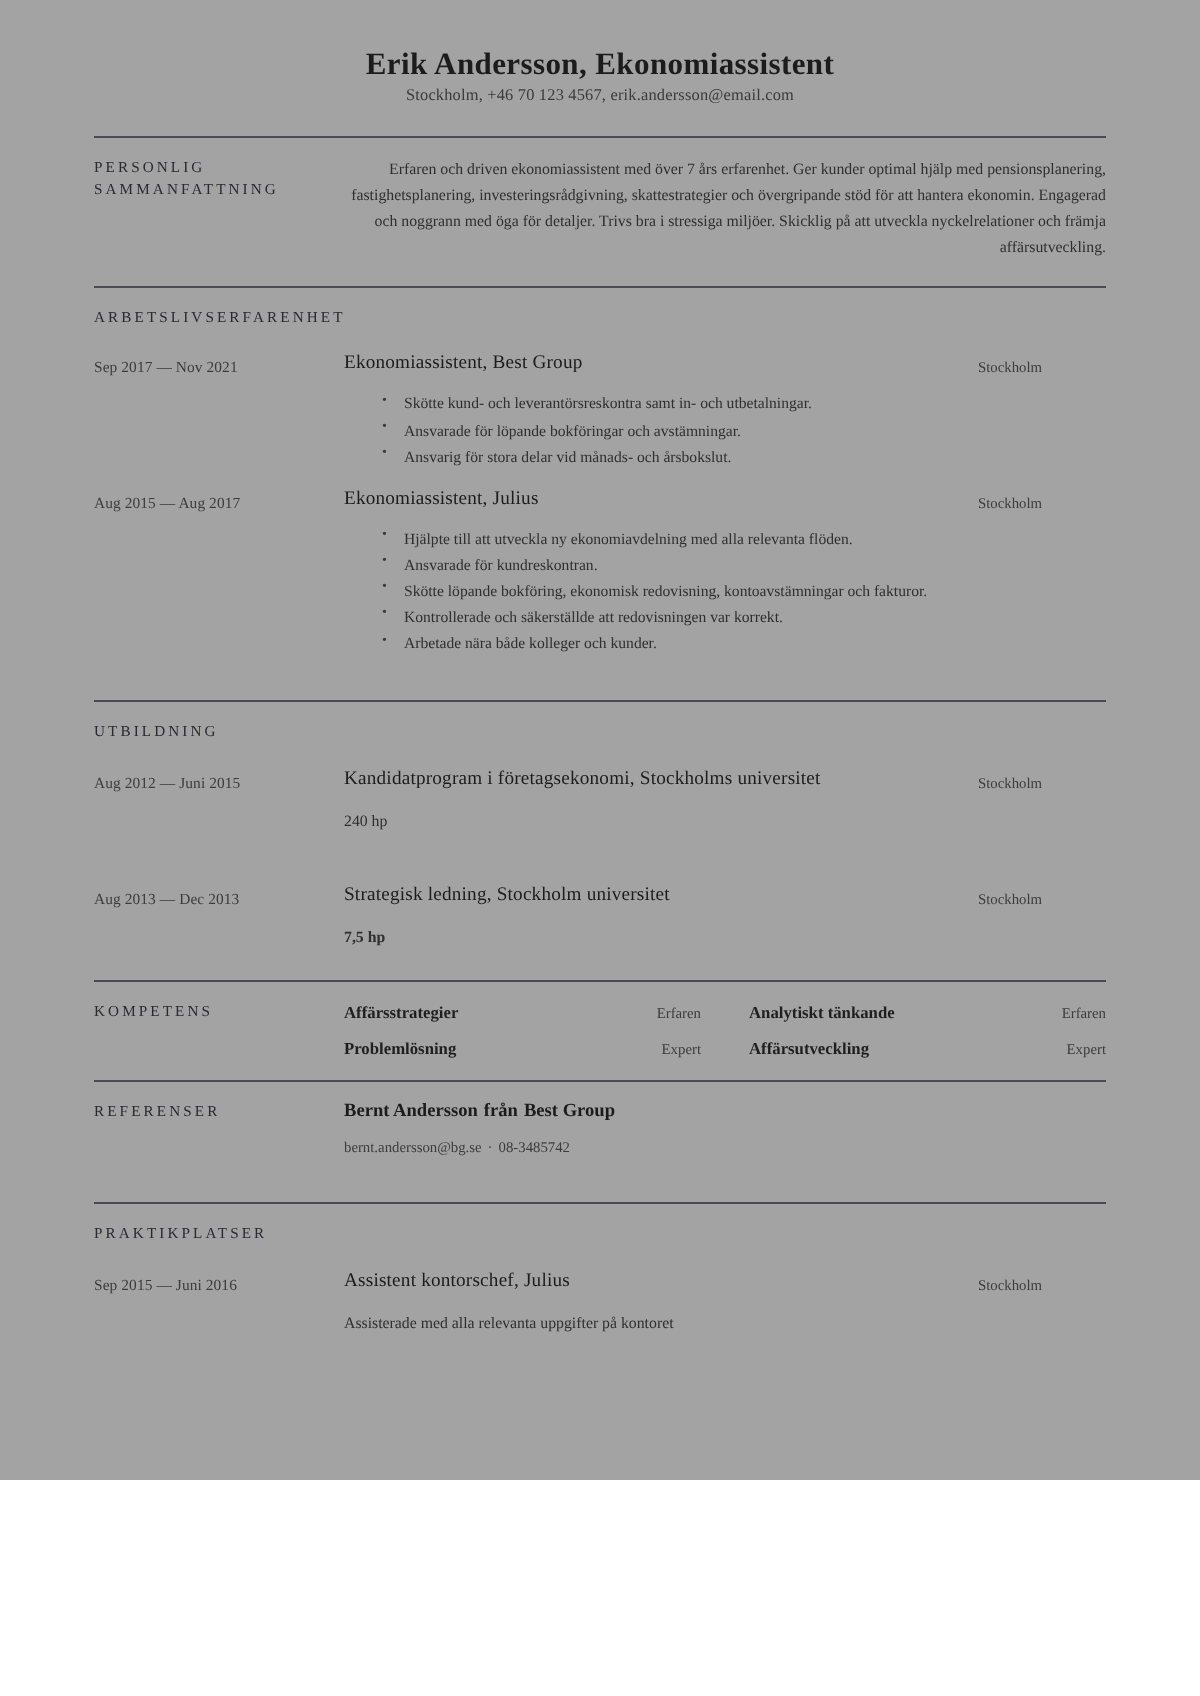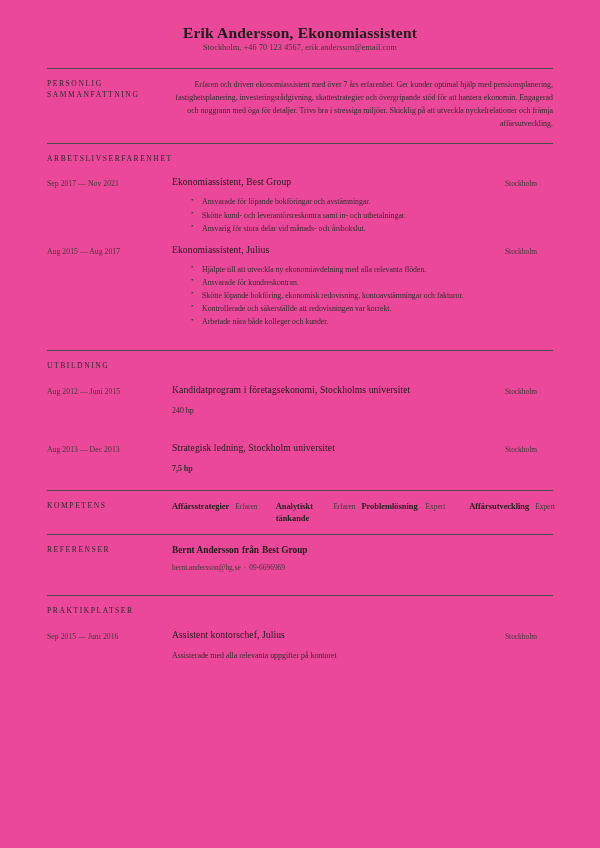--- a/index.html
+++ b/index.html
@@ -11,22 +11,22 @@
     width: 600px;
     height: 848px;
     font-family: "Liberation Serif", "DejaVu Serif", serif;
     color: #2b2b2b;
     overflow: hidden;
   }
 
   .page {
     position: relative;
     width: 600px;
-    height: 848px;
-    background: #ec4899;
+    height: 740px;
+    background: #a3a3a3;
     box-sizing: border-box;
     padding: 0 47px;
   }
 
   
   .cv-header {
     padding-top: 24px;
     text-align: center;
   }
   .cv-name {
@@ -115,21 +115,21 @@
   .entry-title {
     font-size: 9.6px;
     font-weight: normal;
     color: #1c1c1c;
     line-height: 1.35;
     letter-spacing: 0.1px;
   }
   .entry-loc {
     width: 64px;
     flex: 0 0 64px;
-    text-align: center;
+    text-align: left;
     font-size: 7.4px;
     color: #3c3c3c;
     padding-top: 3px;
   }
   .entry-sub {
     font-size: 7.9px;
     color: #2f2f2f;
     margin-top: 8px;
     line-height: 1.5;
   }
@@ -152,21 +152,21 @@
     position: absolute;
     left: 0;
     top: -0.5px;
     font-size: 7px;
     color: #3a3a3a;
   }
 
   
   .skills-grid {
     display: flex;
-    flex-direction: row;
+    flex-direction: column;
     gap: 6px;
     padding-top: 1px;
   }
   .skill-row {
     display: flex;
     align-items: baseline;
   }
   .skill-cell {
     flex: 1 1 50%;
     display: flex;
@@ -237,22 +237,22 @@
 
   <div class="sec-head-row">
     <div class="sec-label">ARBETSLIVSERFARENHET</div>
   </div>
 
   <div class="entry">
     <div class="entry-date">Sep 2017 — Nov 2021</div>
     <div class="entry-main">
       <div class="entry-title">Ekonomiassistent, Best Group</div>
       <ul class="bullets">
+        <li>Skötte kund- och leverantörsreskontra samt in- och utbetalningar.</li>
         <li>Ansvarade för löpande bokföringar och avstämningar.</li>
-        <li>Skötte kund- och leverantörsreskontra samt in- och utbetalningar.</li>
         <li>Ansvarig för stora delar vid månads- och årsbokslut.</li>
       </ul>
     </div>
     <div class="entry-loc">Stockholm</div>
   </div>
 
   <div class="entry">
     <div class="entry-date">Aug 2015 — Aug 2017</div>
     <div class="entry-main">
       <div class="entry-title">Ekonomiassistent, Julius</div>
@@ -334,21 +334,21 @@
       <div class="sec-label">REFERENSER</div>
     </div>
     <div class="sec-body">
 
 
       <div class="ref-block">
         <div class="ref-name">
           <span>Bernt Andersson</span><span class="ref-from">från</span><span>Best Group</span>
         </div>
         <div class="ref-contact">
-          <span>bernt.andersson@bg.se</span><span class="ref-sep">·</span><span>09-6696969</span>
+          <span>bernt.andersson@bg.se</span><span class="ref-sep">·</span><span>08-3485742</span>
         </div>
       </div>
 
       <div class="spacer-lg"></div>
     </div>
   </div>
   <div class="rule rule-sec"></div>
 
   <div class="sec-head-row">
     <div class="sec-label">PRAKTIKPLATSER</div>

